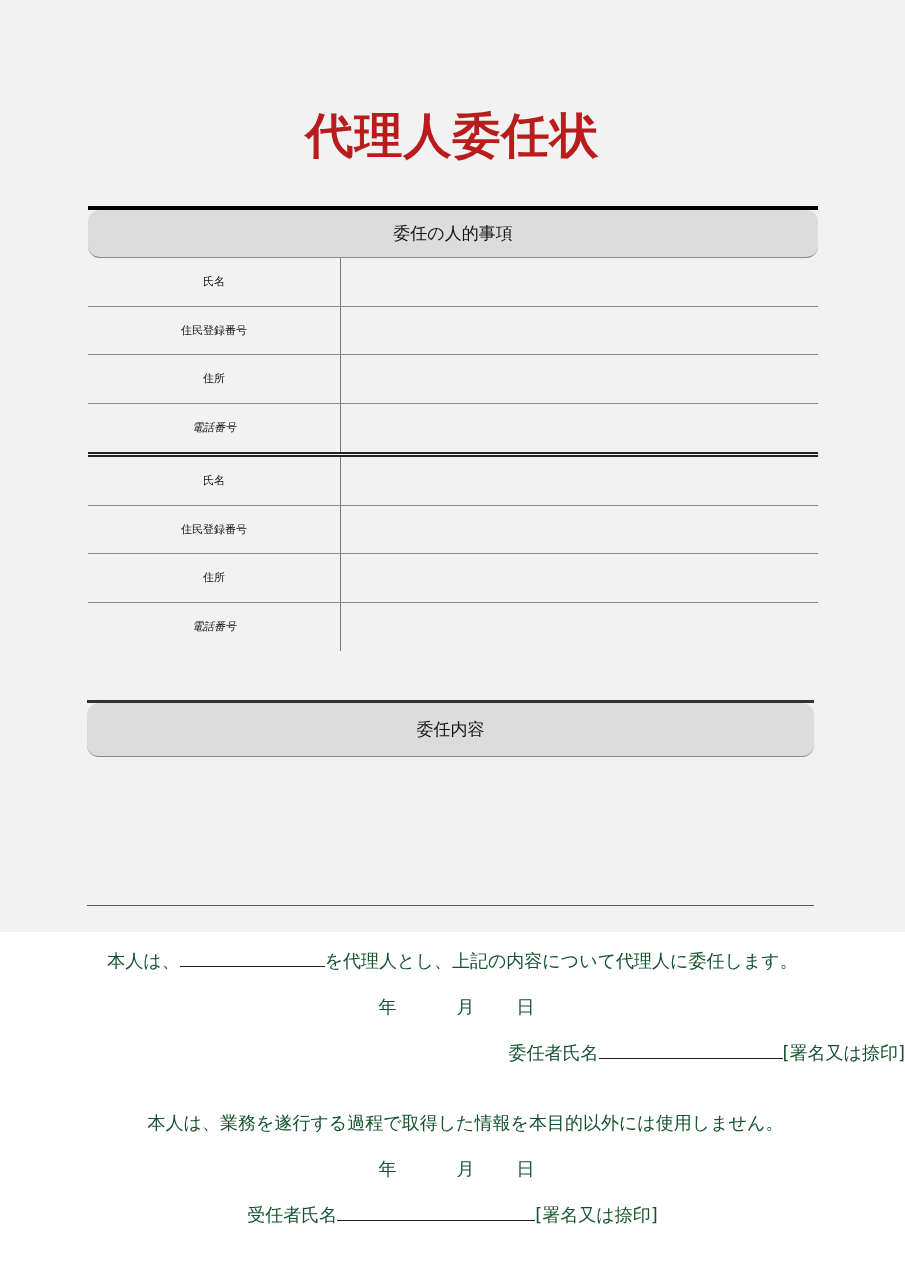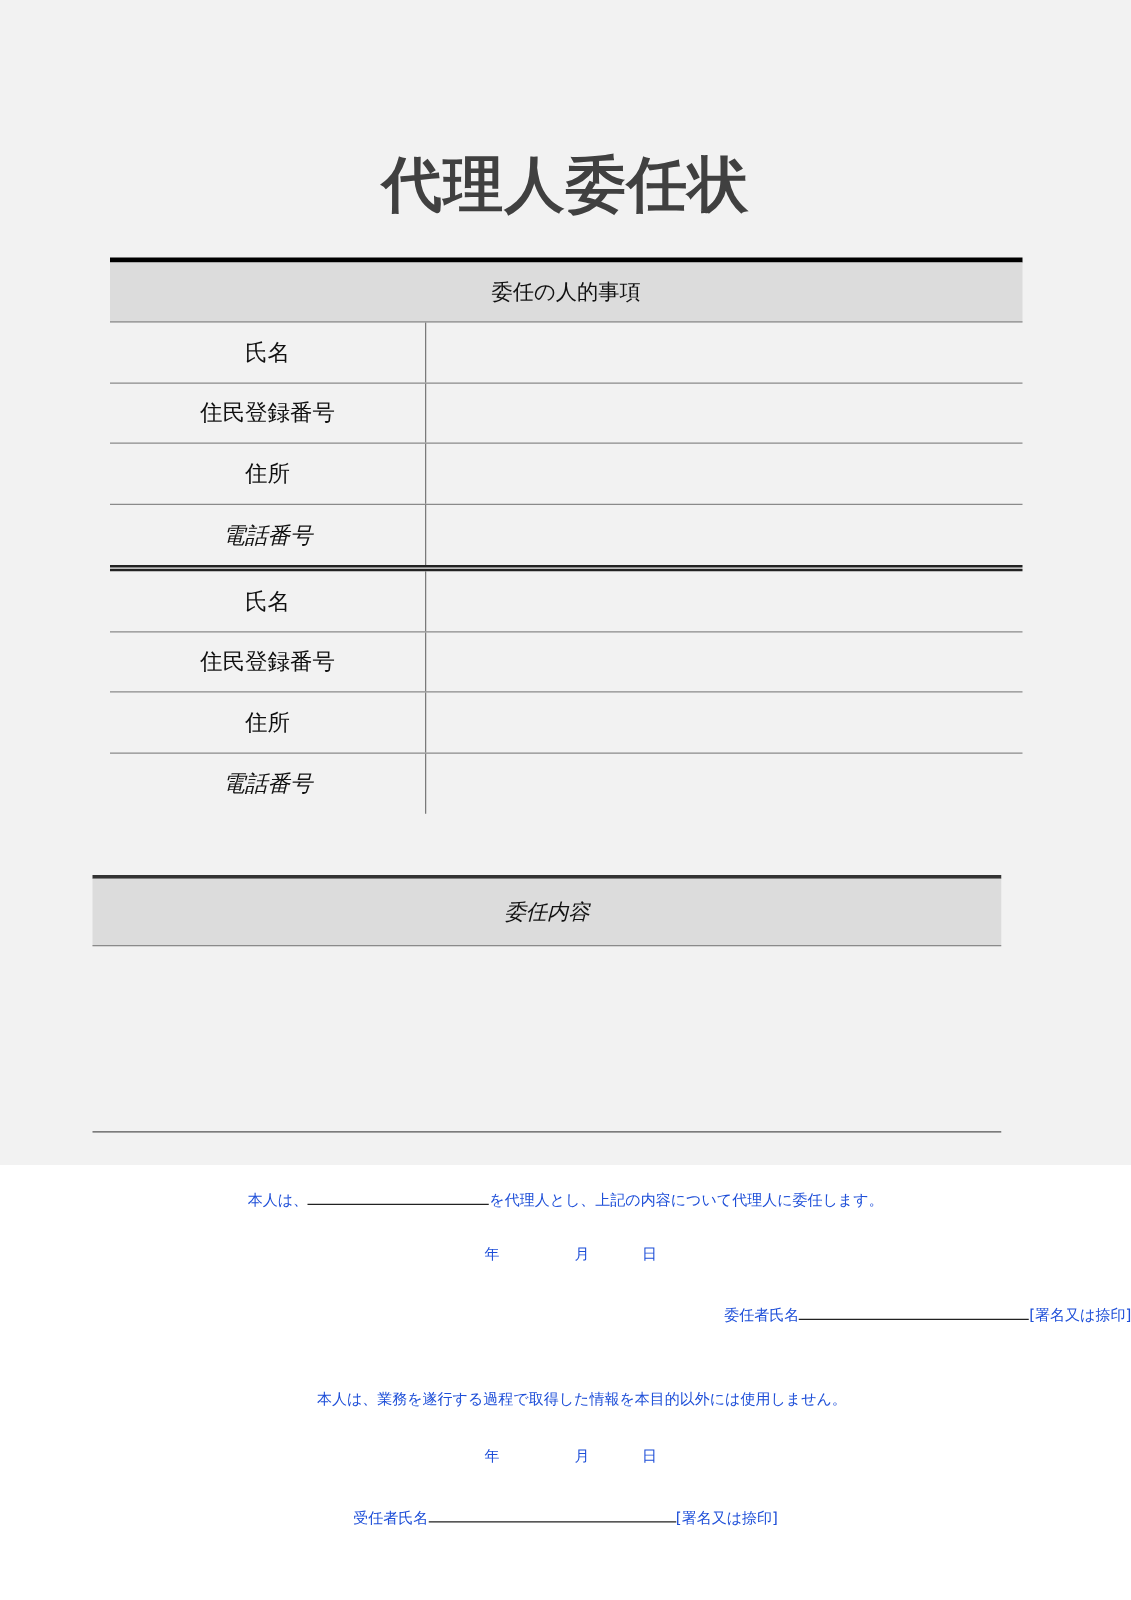--- a/index.html
+++ b/index.html
@@ -7,48 +7,48 @@
       width: 905px; height: 1280px; position: relative; overflow: hidden;
       background: #ffffff;
       font-family: "DejaVu Sans", "Liberation Sans", sans-serif;
       color: #111;
     }
     .gray-area {
       position: absolute; left: 0; top: 0; width: 905px; height: 932px;
       background: #f2f2f2;
     }
     .title {
-      position: absolute; left: 0; top: 116px; width: 905px; text-align: center;
-      font-size: 48px; font-weight: bold; letter-spacing: 1px; color: #404040;
+      position: absolute; left: 0; top: 104px; width: 905px; text-align: center;
+      font-size: 48px; font-weight: bold; letter-spacing: 1px; color: #b91c1c;
     }
     .table-wrap { position: absolute; left: 88px; width: 730px; }
     .sec1 { top: 206px; }
     .sec2 { top: 452px; }
     .sec3 { top: 700px; }
     .topline-thick { height: 4px; background: #000; }
     .topline-double { height: 5px; border-top: 2px solid #222; border-bottom: 2px solid #222; box-sizing: border-box; }
     .topline-medium { height: 3px; background: #333; }
     .sec-header {
       height: 48px; background: #dcdcdc; border-bottom: 1.5px solid #8a8a8a;
       display: flex; align-items: center; justify-content: center;
-      font-size: 17px; color: #111; box-sizing: border-box;
+      font-size: 17px; color: #111; box-sizing: border-box; border-radius: 12px;
     }
     .row {
       display: flex; height: 48.5px; border-bottom: 1px solid #8a8a8a; box-sizing: border-box;
     }
     .row:last-child { border-bottom: none; font-style: italic; }
     .row .label {
       width: 253px; border-right: 1px solid #7a7a7a; display: flex; align-items: center;
-      justify-content: center; font-size: 18px; color: #111; box-sizing: border-box;
+      justify-content: center; font-size: 11px; color: #111; box-sizing: border-box;
     }
     .row .value { flex: 1; }
     .content-header { height: 54px; }
     .content-area { height: 148px; border-bottom: 1.5px solid #555; }
     .stmt {
-      position: absolute; left: 0; width: 905px; text-align: center; font-size: 12px; color: #1d4ed8;
+      position: absolute; left: 0; width: 905px; text-align: center; font-size: 18px; color: #14532d;
     }
     .blank { display: inline-block; border-bottom: 1px solid #222; height: 14px; vertical-align: baseline; }
     .date-line span { display: inline-block; }
   </style>
 </head>
 <body>
 
 <div class="gray-area"></div>
 
 <div class="title">代理人委任状</div>
@@ -87,21 +87,21 @@
   <div class="row">
     <div class="label">住所</div>
     <div class="value"></div>
   </div>
   <div class="row">
     <div class="label">電話番号</div>
     <div class="value"></div>
   </div>
 </div>
 
-<div class="table-wrap sec3" style="width:727px; left:74px;font-style:italic;">
+<div class="table-wrap sec3" style="width:727px; left:87px;">
   <div class="topline-medium"></div>
   <div class="sec-header content-header">委任内容</div>
   <div class="content-area"></div>
 </div>
 
 <div class="stmt" style="top:949px;">
   <span>本人は、</span><span class="blank" style="width:145px;"></span><span>を代理人とし、上記の内容について代理人に委任します。</span>
 </div>
 
 <div class="stmt date-line" style="top:995px; padding-left:4px;">

